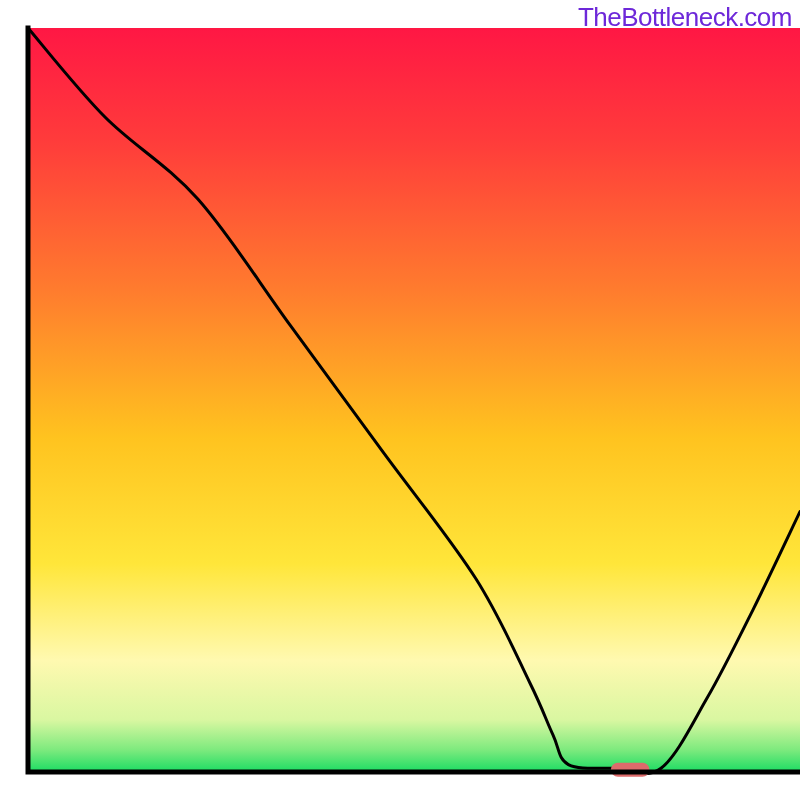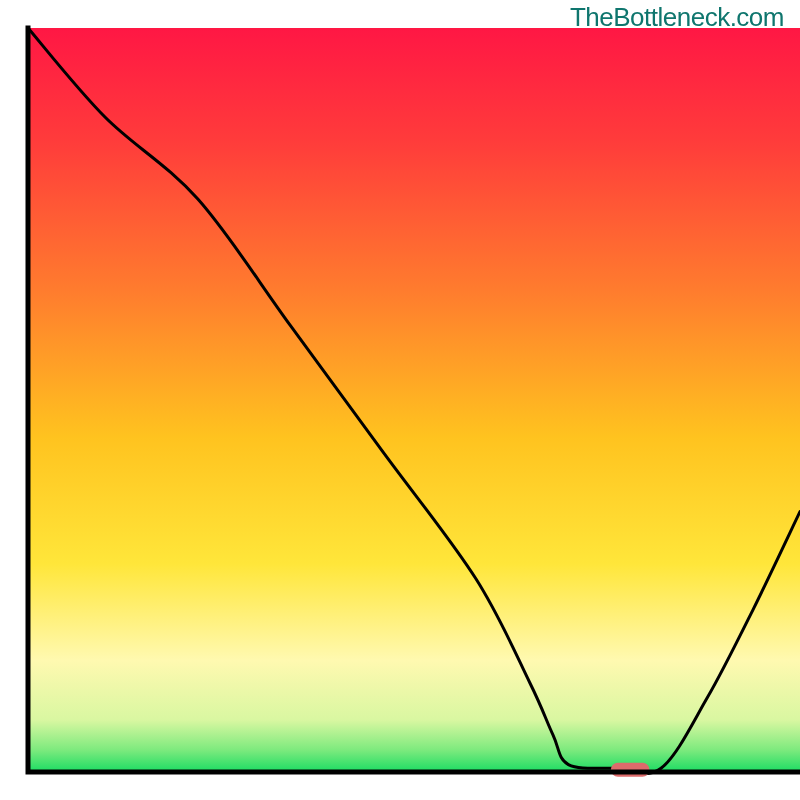--- a/index.html
+++ b/index.html
@@ -12,24 +12,24 @@
     font-family: Arial, Helvetica, sans-serif;
   }
   .container {
     position: relative;
     width: 800px;
     height: 800px;
   }
   .brand {
     position: absolute;
     top: 2px;
-    right: 16px;
+    right: 8px;
     font-size: 26px;
     font-weight: 500;
-    color: #0f766e;
+    color: #6d28d9;
     letter-spacing: -0.5px;
   }
   svg {
     display: block;
   }
 </style>
 </head>
 <body>
 
 <div class="container">

